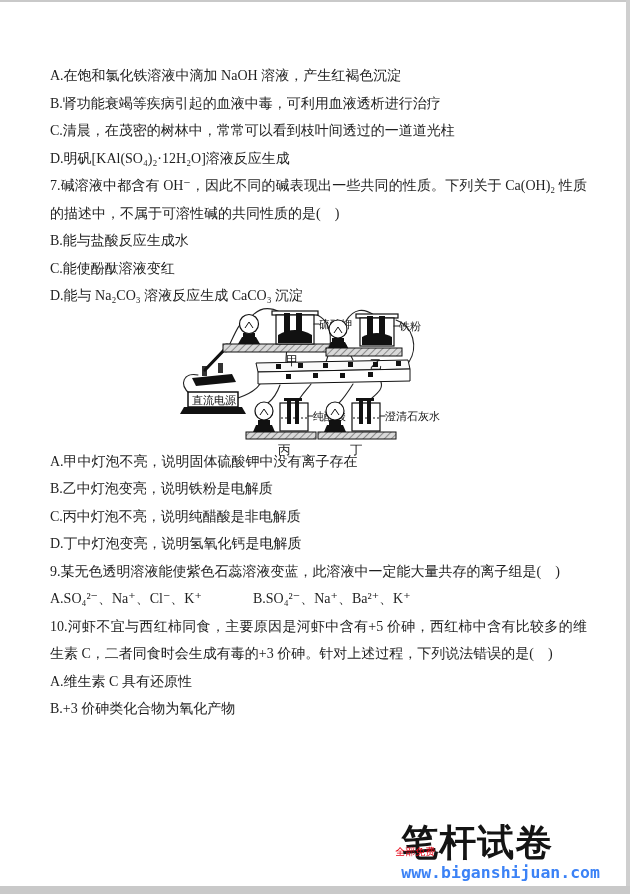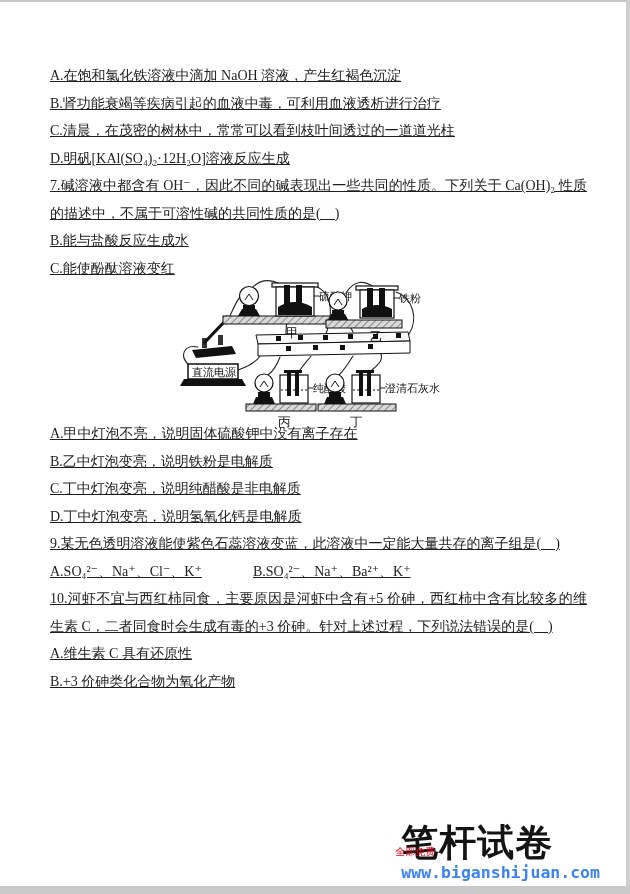--- a/index.html
+++ b/index.html
@@ -3,21 +3,21 @@
 <meta charset="utf-8">
 <style>
   html,body{margin:0;padding:0;}
   body{width:630px;height:894px;background:#ffffff;overflow:hidden;}
   #page{position:relative;width:630px;height:894px;background:#fff;
         font-family:"Liberation Serif","DejaVu Serif",serif;color:#1e1e1e;}
   .edge-top{position:absolute;left:0;top:0;width:630px;height:2px;background:#c9c9c9;}
   .edge-bottom{position:absolute;left:0;bottom:0;width:630px;height:8px;background:#c9c9c9;}
   .edge-right{position:absolute;right:0;top:0;width:4px;height:894px;background:#cfcfcf;}
   .doc{position:absolute;left:50px;top:62px;width:537px;
-       font-size:14px;line-height:27.5px;text-align:justify;text-decoration:underline;}
+       font-size:14px;line-height:27.5px;text-align:justify;}
   .doc p{margin:0;}
   .opt-grid{display:grid;grid-template-columns:203px 1fr;}
   .diagram{position:relative;height:138px;margin-left:118px;}
   .diagram svg{position:absolute;left:0;top:-2px;}
   .dlabel{font-family:"Liberation Serif","DejaVu Serif",serif;font-size:11px;fill:#111;}
   .dlabel-big{font-family:"Liberation Serif","DejaVu Serif",serif;font-size:12.5px;fill:#111;}
   .wire{fill:none;stroke:#222;stroke-width:1.1;stroke-linecap:round;}
   .board{fill:url(#hb);stroke:#111;stroke-width:1;}
   .glass{fill:#ffffff;stroke:#111;stroke-width:1.2;}
   .solid{fill:#111;}
@@ -38,20 +38,21 @@
 
   <div class="doc">
     <p>A.在饱和氯化铁溶液中滴加 NaOH 溶液，产生红褐色沉淀</p>
     <p>B.肾功能衰竭等疾病引起的血液中毒，可利用血液透析进行治疗</p>
     <p>C.清晨，在茂密的树林中，常常可以看到枝叶间透过的一道道光柱</p>
     <p>D.明矾[KAl(SO₄)₂·12H₂O]溶液反应生成</p>
 
     <p>7.碱溶液中都含有 OH⁻，因此不同的碱表现出一些共同的性质。下列关于 Ca(OH)₂ 性质的描述中，不属于可溶性碱的共同性质的是(　)</p>
     <p>B.能与盐酸反应生成水</p>
     <p>C.能使酚酞溶液变红</p>
+    <p>D.能与 Na₂CO₃ 溶液反应生成 CaCO₃ 沉淀</p>
 
 
     <div class="diagram">
       <svg width="300" height="148" viewBox="0 0 300 148">
         <defs>
           <pattern id="hb" width="5" height="5" patternUnits="userSpaceOnUse" patternTransform="rotate(45)">
             <rect width="5" height="5" fill="#d9d9d9"></rect>
             <line x1="0" y1="0" x2="0" y2="5" stroke="#8a8a8a" stroke-width="2"></line>
           </pattern>
         </defs>
@@ -162,21 +163,21 @@
           <line x1="185" y1="110" x2="211" y2="110" stroke="#111" stroke-width="1" stroke-dasharray="2,2"></line>
           <line class="wire" x1="212" y1="108" x2="217" y2="108"></line>
           <text class="dlabel" x="217" y="112">澄清石灰水</text>
           <text class="dlabel-big" x="182" y="146">丁</text>
         </g>
       </svg>
     </div>
 
     <p>A.甲中灯泡不亮，说明固体硫酸钾中没有离子存在</p>
     <p>B.乙中灯泡变亮，说明铁粉是电解质</p>
-    <p>C.丁中灯泡变亮，说明纯醋酸是非电解质</p>
+    <p>C.丙中灯泡不亮，说明纯醋酸是非电解质</p>
     <p>D.丁中灯泡变亮，说明氢氧化钙是电解质</p>
 
     <p>9.某无色透明溶液能使紫色石蕊溶液变蓝，此溶液中一定能大量共存的离子组是(　)</p>
     <div class="opt-grid">
       <span>A.SO₄²⁻、Na⁺、Cl⁻、K⁺</span>
       <span>B.SO₄²⁻、Na⁺、Ba²⁺、K⁺</span>
     </div>
 
     <p>10.河虾不宜与西红柿同食，主要原因是河虾中含有+5 价砷，西红柿中含有比较多的维生素 C，二者同食时会生成有毒的+3 价砷。针对上述过程，下列说法错误的是(　)</p>
     <p>A.维生素 C 具有还原性</p>

